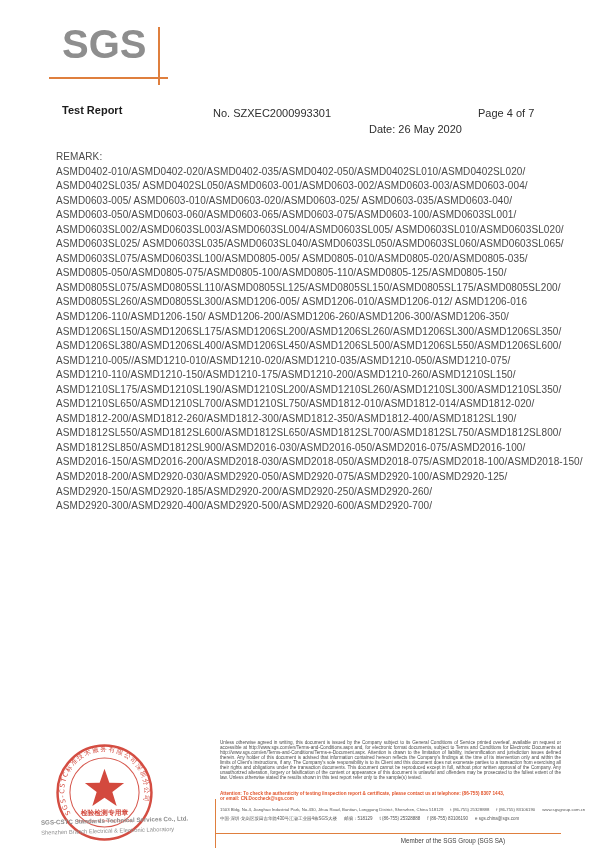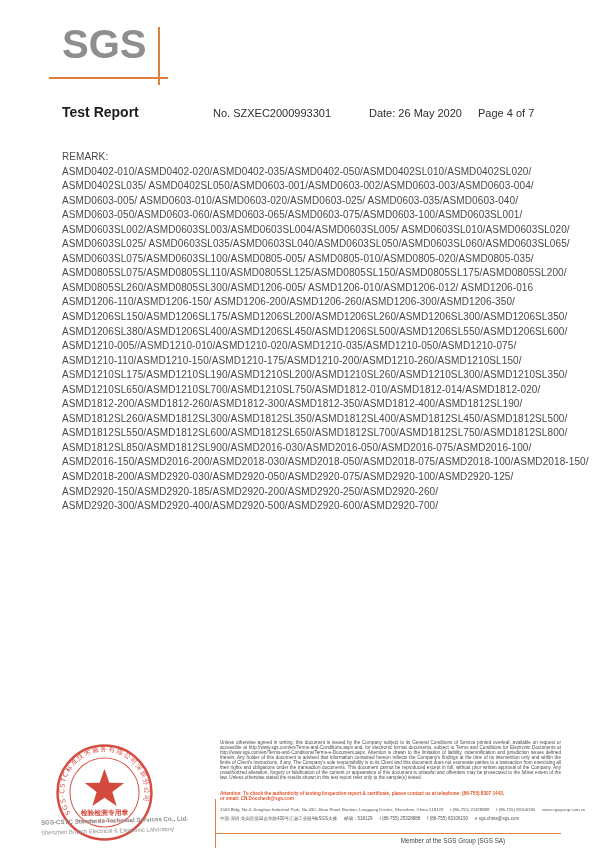--- a/index.html
+++ b/index.html
@@ -2,27 +2,27 @@
 <html><head>
 <meta charset="utf-8">
 <style>
   html,body{margin:0;padding:0;background:#fff;}
   body{width:600px;height:848px;position:relative;font-family:"Liberation Sans",sans-serif;overflow:hidden;}
   .abs{position:absolute;}
   
   .logo-text{left:62px;top:24px;font-size:40px;font-weight:900;color:#8e8e8e;letter-spacing:0px;line-height:1;}
   .accent-vline-top{left:158px;top:27px;width:1.5px;height:58px;background:#df7f3e;}
   .accent-hline-top{left:49px;top:77px;width:119px;height:1.5px;background:#df7f3e;}
-  .report-title{left:62px;top:104px;font-size:14px;font-weight:bold;color:#1c1c1c;}
+  .report-title{left:62px;top:104px;font-size:11px;font-weight:bold;color:#1c1c1c;}
   .meta{font-size:11px;color:#2e2e2e;top:107px;}
   .meta-no{left:213px;}
-  .meta-date{left:369px;}
+  .meta-date{left:369px;margin-top:16px;}
   .meta-page{left:478px;}
   
-  .remark-block{left:62px;top:150px;width:520px;font-size:10px;line-height:14.55px;color:#4a4a4a;letter-spacing:0.1px;}
+  .remark-block{left:56px;top:150px;width:520px;font-size:10px;line-height:14.55px;color:#4a4a4a;letter-spacing:0.1px;}
   .remark-block div{white-space:pre;}
   
   .stamp-svg{left:56px;top:744px;width:97px;height:97px;}
   .company-lines{left:41px;top:816px;width:190px;color:#8f8f8f;transform:rotate(-1.6deg);}
   .company-l1{font-size:6.2px;font-weight:bold;white-space:nowrap;}
   .company-l2{font-size:5.8px;margin-top:4px;white-space:nowrap;}
   .legal-block{left:220px;top:741px;width:341px;font-size:4.65px;line-height:4.95px;color:#4c4c4c;text-align:justify;}
   .attention{left:220px;top:791px;width:341px;font-size:4.65px;line-height:5.2px;font-weight:bold;color:#e2552c;}
   .addr-row{left:220px;width:341px;font-size:4.3px;color:#555;display:flex;gap:7px;white-space:nowrap;align-items:baseline;}
   .addr-en{top:807px;}
@@ -45,31 +45,31 @@
 
 <div class="abs remark-block">
   <div>REMARK:</div>
 <div>ASMD0402-010/ASMD0402-020/ASMD0402-035/ASMD0402-050/ASMD0402SL010/ASMD0402SL020/</div>
     <div>ASMD0402SL035/ ASMD0402SL050/ASMD0603-001/ASMD0603-002/ASMD0603-003/ASMD0603-004/</div>
     <div>ASMD0603-005/ ASMD0603-010/ASMD0603-020/ASMD0603-025/ ASMD0603-035/ASMD0603-040/</div>
     <div>ASMD0603-050/ASMD0603-060/ASMD0603-065/ASMD0603-075/ASMD0603-100/ASMD0603SL001/</div>
     <div>ASMD0603SL002/ASMD0603SL003/ASMD0603SL004/ASMD0603SL005/ ASMD0603SL010/ASMD0603SL020/</div>
     <div>ASMD0603SL025/ ASMD0603SL035/ASMD0603SL040/ASMD0603SL050/ASMD0603SL060/ASMD0603SL065/</div>
     <div>ASMD0603SL075/ASMD0603SL100/ASMD0805-005/ ASMD0805-010/ASMD0805-020/ASMD0805-035/</div>
+    <div>ASMD0805-050/ASMD0805-075/ASMD0805-100/ASMD0805-110/ASMD0805-125/ASMD0805-150/</div>
     <div>ASMD0805SL075/ASMD0805SL110/ASMD0805SL125/ASMD0805SL150/ASMD0805SL175/ASMD0805SL200/</div>
     <div>ASMD0805SL260/ASMD0805SL300/ASMD1206-005/ ASMD1206-010/ASMD1206-012/ ASMD1206-016</div>
     <div>ASMD1206-110/ASMD1206-150/ ASMD1206-200/ASMD1206-260/ASMD1206-300/ASMD1206-350/</div>
     <div>ASMD1206SL150/ASMD1206SL175/ASMD1206SL200/ASMD1206SL260/ASMD1206SL300/ASMD1206SL350/</div>
     <div>ASMD1206SL380/ASMD1206SL400/ASMD1206SL450/ASMD1206SL500/ASMD1206SL550/ASMD1206SL600/</div>
     <div>ASMD1210-005//ASMD1210-010/ASMD1210-020/ASMD1210-035/ASMD1210-050/ASMD1210-075/</div>
     <div>ASMD1210-110/ASMD1210-150/ASMD1210-175/ASMD1210-200/ASMD1210-260/ASMD1210SL150/</div>
     <div>ASMD1210SL175/ASMD1210SL190/ASMD1210SL200/ASMD1210SL260/ASMD1210SL300/ASMD1210SL350/</div>
     <div>ASMD1210SL650/ASMD1210SL700/ASMD1210SL750/ASMD1812-010/ASMD1812-014/ASMD1812-020/</div>
     <div>ASMD1812-200/ASMD1812-260/ASMD1812-300/ASMD1812-350/ASMD1812-400/ASMD1812SL190/</div>
-    <div>ASMD1812SL260/ASMD1812SL300/ASMD1812SL350/ASMD1812SL400/ASMD1812SL450/ASMD1812SL500/</div>
     <div>ASMD1812SL550/ASMD1812SL600/ASMD1812SL650/ASMD1812SL700/ASMD1812SL750/ASMD1812SL800/</div>
     <div>ASMD1812SL850/ASMD1812SL900/ASMD2016-030/ASMD2016-050/ASMD2016-075/ASMD2016-100/</div>
     <div>ASMD2016-150/ASMD2016-200/ASMD2018-030/ASMD2018-050/ASMD2018-075/ASMD2018-100/ASMD2018-150/</div>
     <div>ASMD2018-200/ASMD2920-030/ASMD2920-050/ASMD2920-075/ASMD2920-100/ASMD2920-125/</div>
     <div>ASMD2920-150/ASMD2920-185/ASMD2920-200/ASMD2920-250/ASMD2920-260/</div>
     <div>ASMD2920-300/ASMD2920-400/ASMD2920-500/ASMD2920-600/ASMD2920-700/</div>
   </div>
 
 <svg class="abs stamp-svg" viewBox="0 0 94 94">
   <circle cx="47" cy="47" r="45.5" fill="none" stroke="#cf3a2e" stroke-width="2.4" opacity="0.9"></circle>

